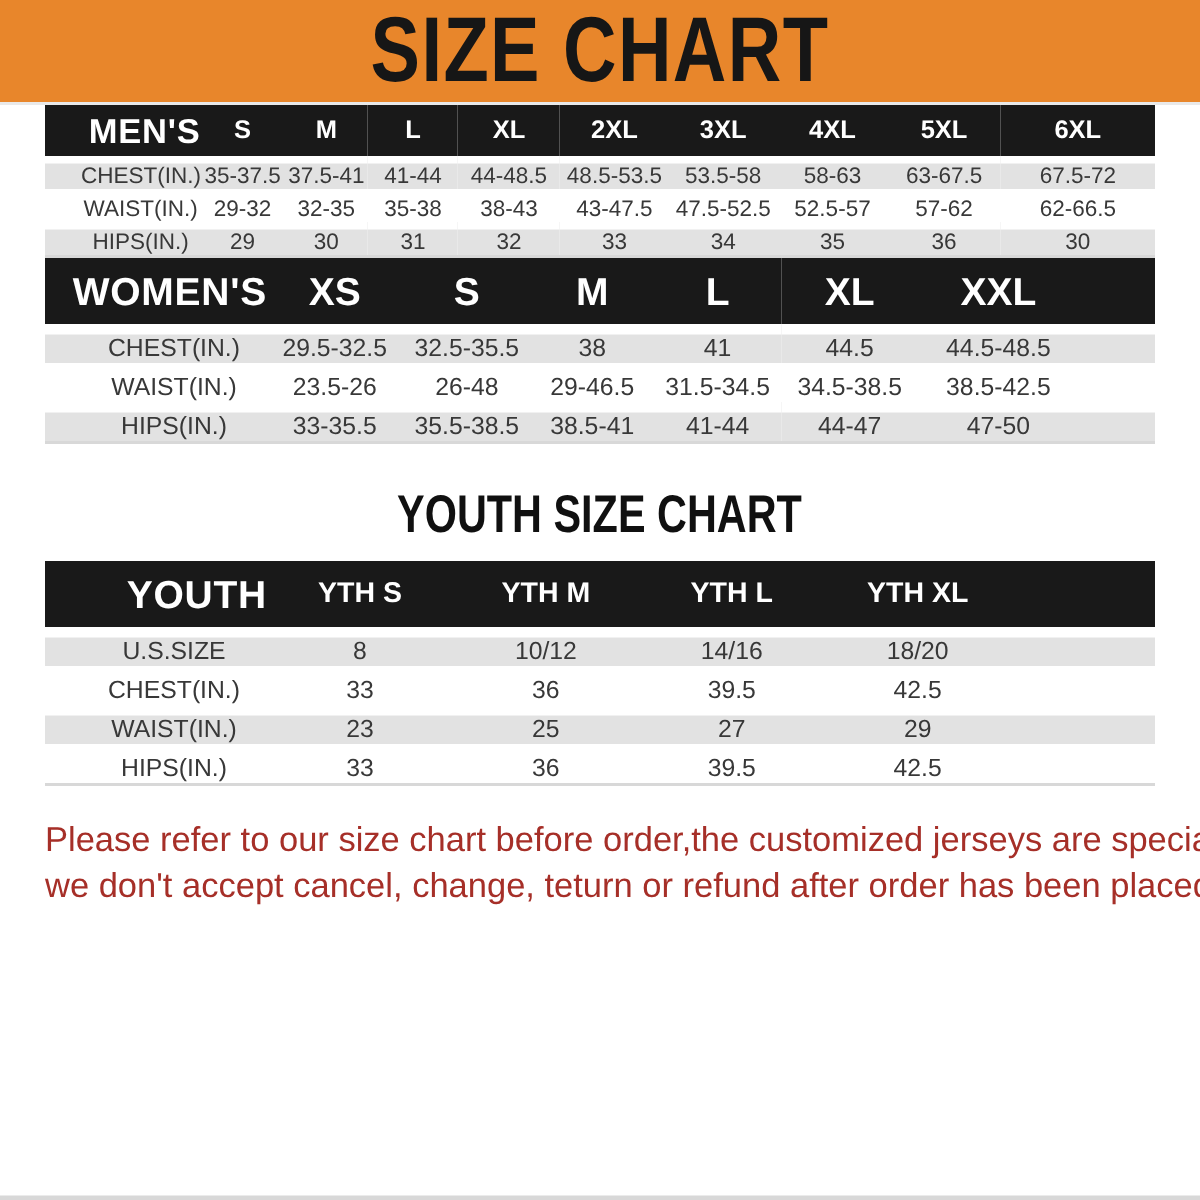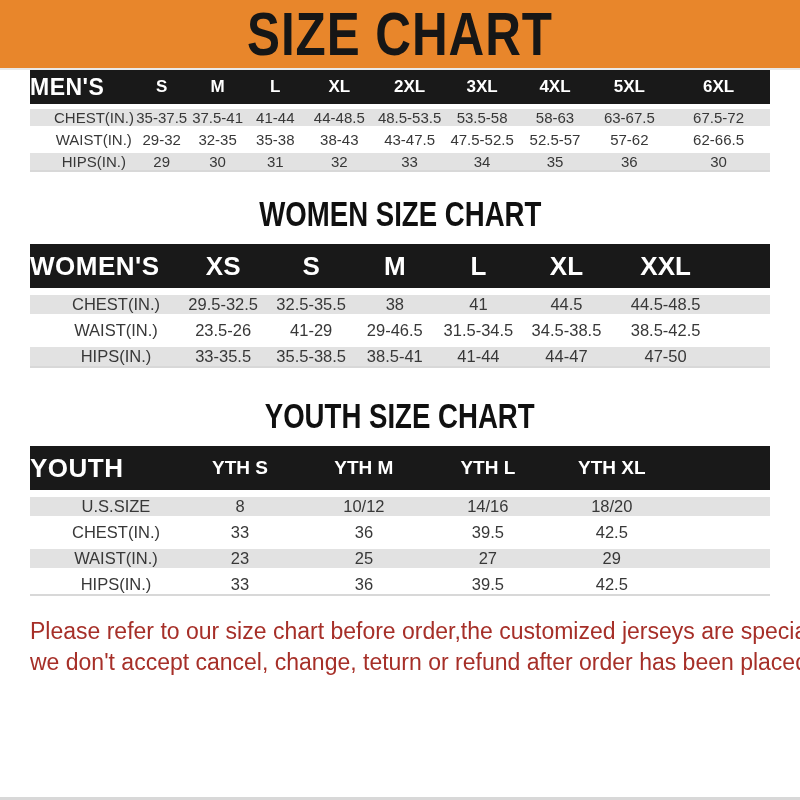--- a/index.html
+++ b/index.html
@@ -17,21 +17,21 @@
   .section-heading { text-align:center; font-weight:800; color:#101010; font-size:30px; line-height:36px; }
   .section-heading .condensed { display:inline-block; transform:scale(0.92,1.18); white-space:nowrap; letter-spacing:0px; }
   .sec-men   .section-heading { margin-top:16px; margin-bottom:12px; }
   .sec-women .section-heading { margin-top:24px; margin-bottom:12px; }
   .sec-youth .section-heading { margin-top:30px; margin-bottom:12px;text-decoration:underline; }
 
   
   .size-table { width:740px; margin:0 auto; border-collapse:separate; border-spacing:0;
                 table-layout:fixed; border-bottom:2px solid #d8d8d8; }
   .size-table thead th { background:#191919; color:#ffffff; vertical-align:middle; font-weight:bold; }
-  .size-table .head-label { text-align:left; font-weight:800; letter-spacing:0.5px; }
+  .size-table .head-label { text-align:right; padding-left:14px; font-weight:800; letter-spacing:0.5px; }
   .size-table .head-col { text-align:center; font-weight:bold; }
   .size-table td { text-align:center; color:#383838; border-top:5px solid #ffffff; background:#ffffff; }
   .size-table tbody tr:nth-child(odd) td { background:#E2E2E2; }
   .size-table .row-label { font-weight:400;padding-left:24px; }
 
   
   .t-men th { height:34px; }
   .t-men .head-label { font-size:23px; }
   .t-men .head-col { font-size:17px; }
   .t-men td { height:21px; font-size:15px; }
@@ -126,21 +126,20 @@
               <td>33</td>
               <td>34</td>
               <td>35</td>
               <td>36</td>
               <td>30</td>
             </tr>
           </tbody>
         </table>
       </section>
       <section class="chart-section sec-women">
-        <h2 class="section-heading"><span class="condensed">WOMEN SIZE CHART</span></h2>
         <table class="size-table t-women">
           <thead>
             <tr>
               <th class="head-label">WOMEN'S</th>
               <th class="head-col">XS</th>
               <th class="head-col">S</th>
               <th class="head-col">M</th>
               <th class="head-col">L</th>
               <th class="head-col">XL</th>
               <th class="head-col">XXL</th>
@@ -154,21 +153,21 @@
               <td>32.5-35.5</td>
               <td>38</td>
               <td>41</td>
               <td>44.5</td>
               <td>44.5-48.5</td>
               <td class="filler"></td>
             </tr>
             <tr>
               <td class="row-label">WAIST(IN.)</td>
               <td>23.5-26</td>
-              <td>41-29</td>
+              <td>26-48</td>
               <td>29-46.5</td>
               <td>31.5-34.5</td>
               <td>34.5-38.5</td>
               <td>38.5-42.5</td>
               <td class="filler"></td>
             </tr>
             <tr>
               <td class="row-label">HIPS(IN.)</td>
               <td>33-35.5</td>
               <td>35.5-38.5</td>

